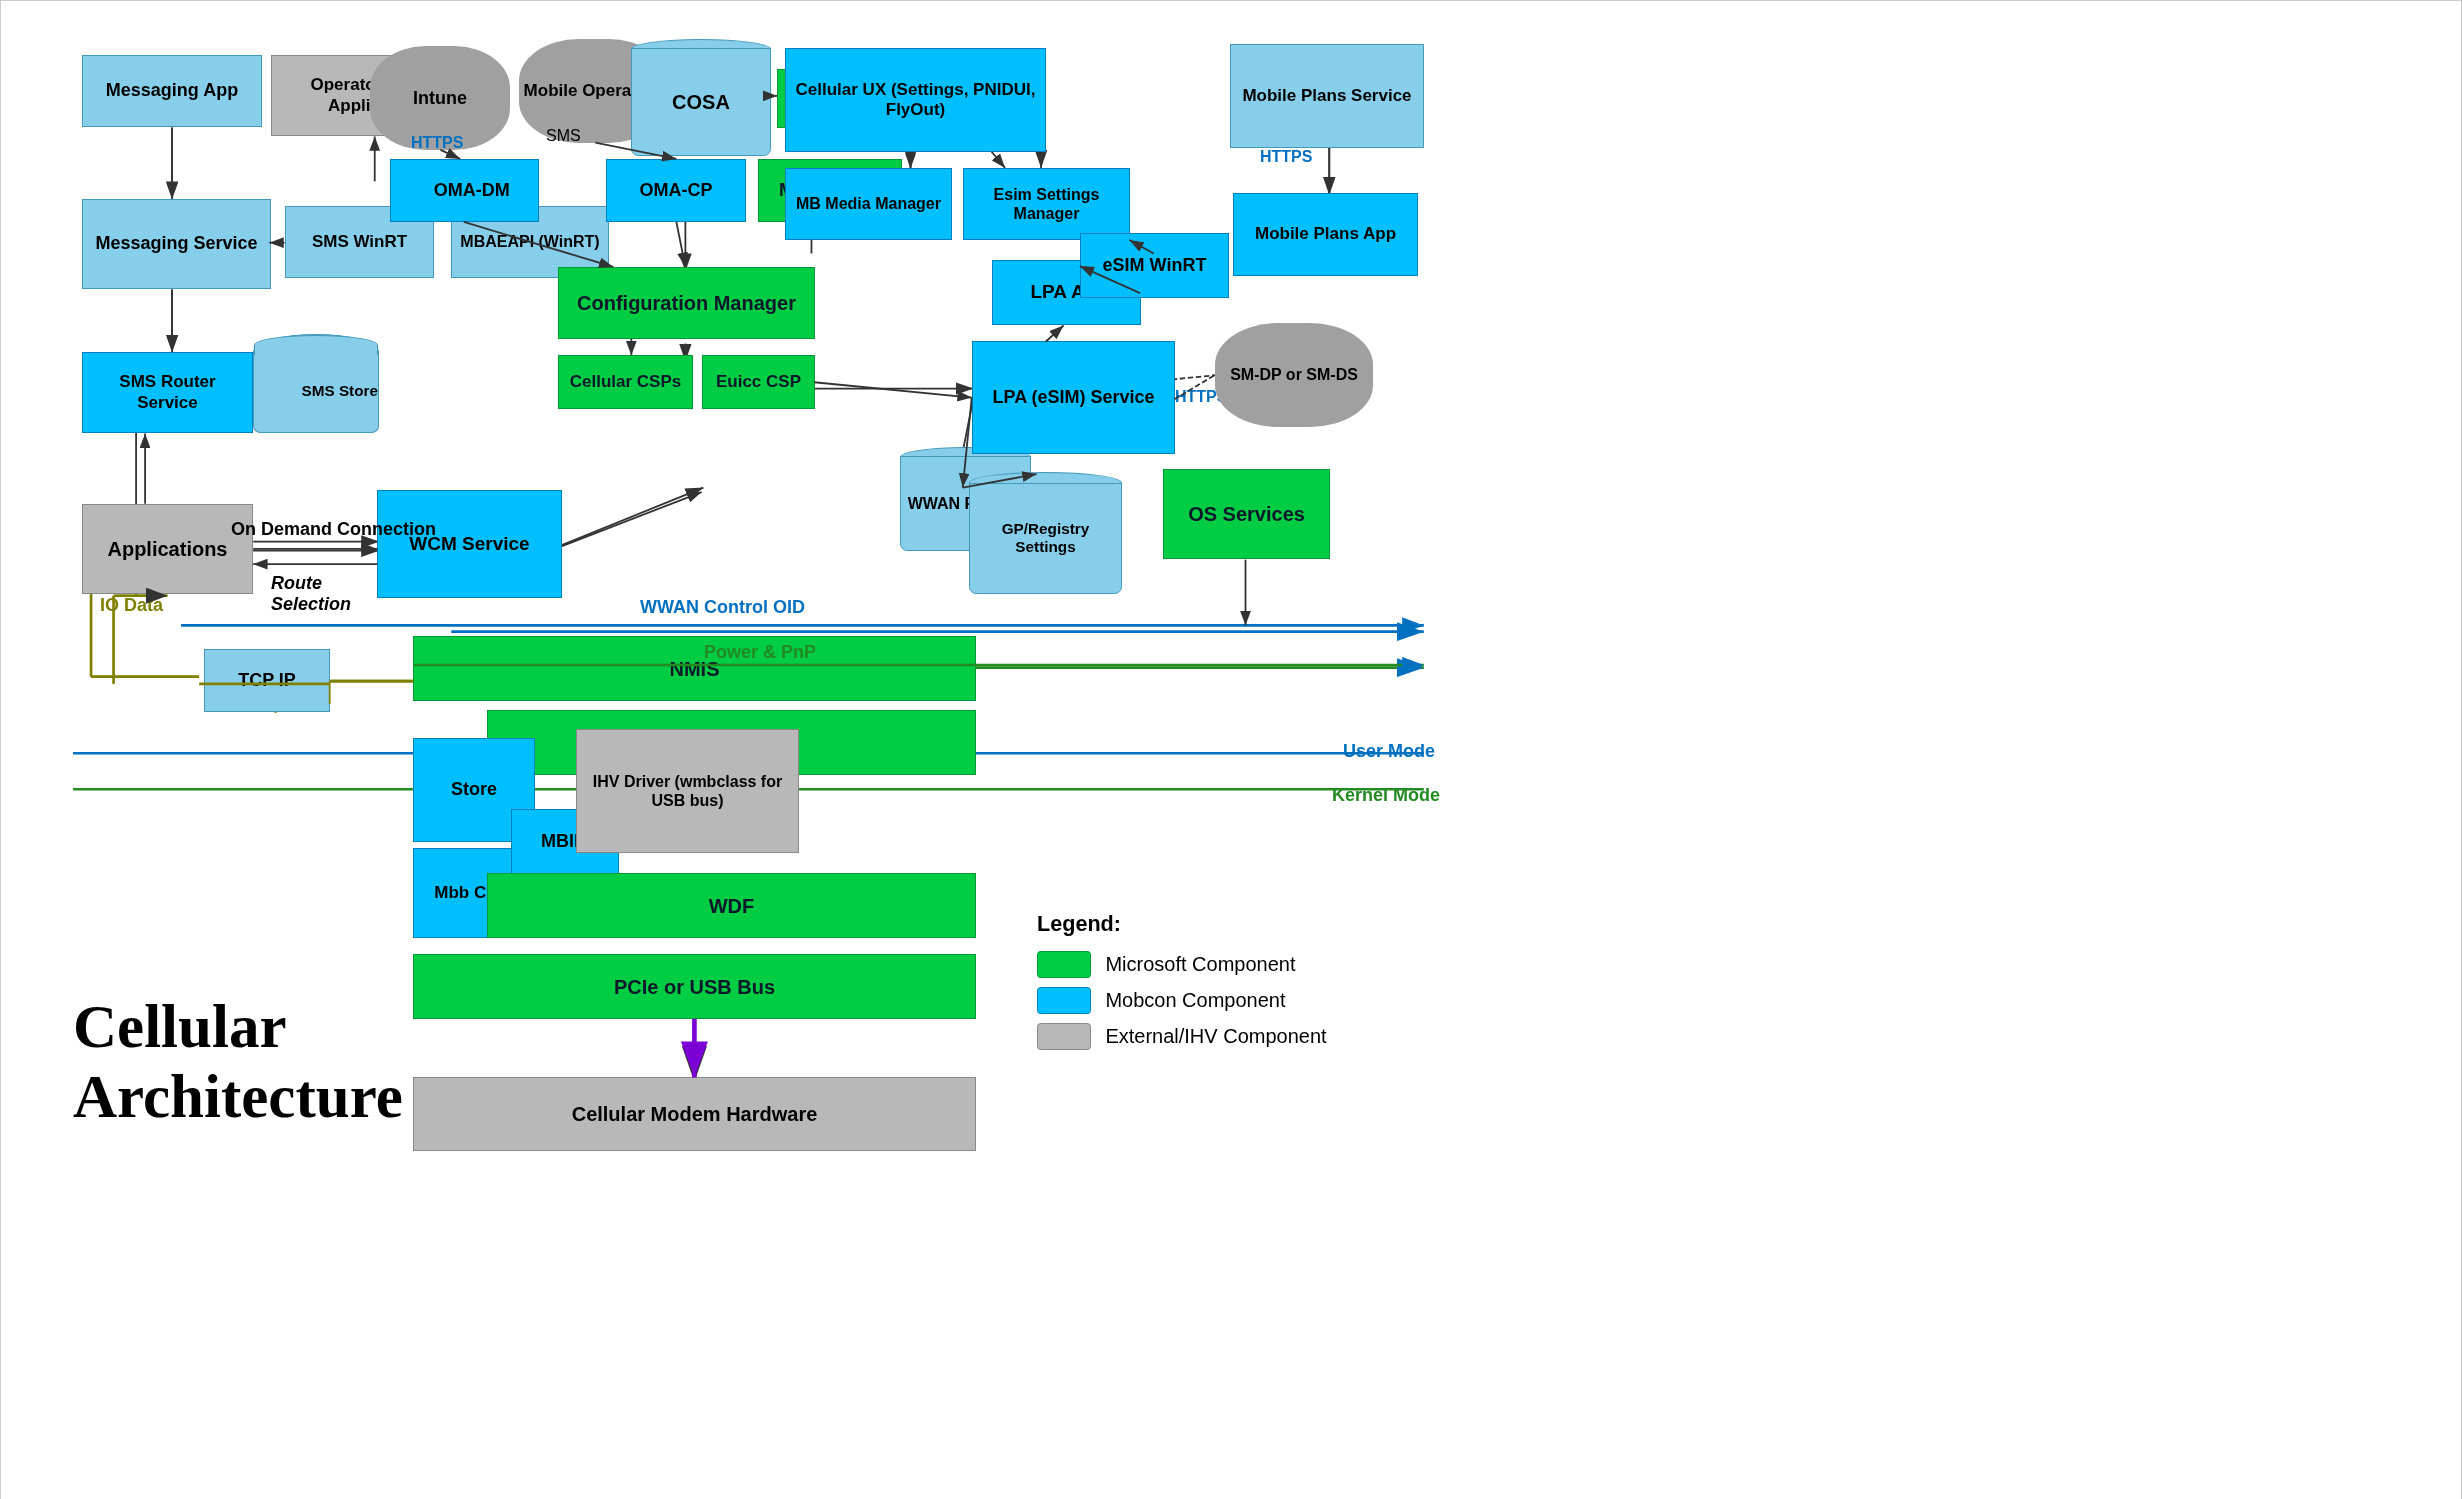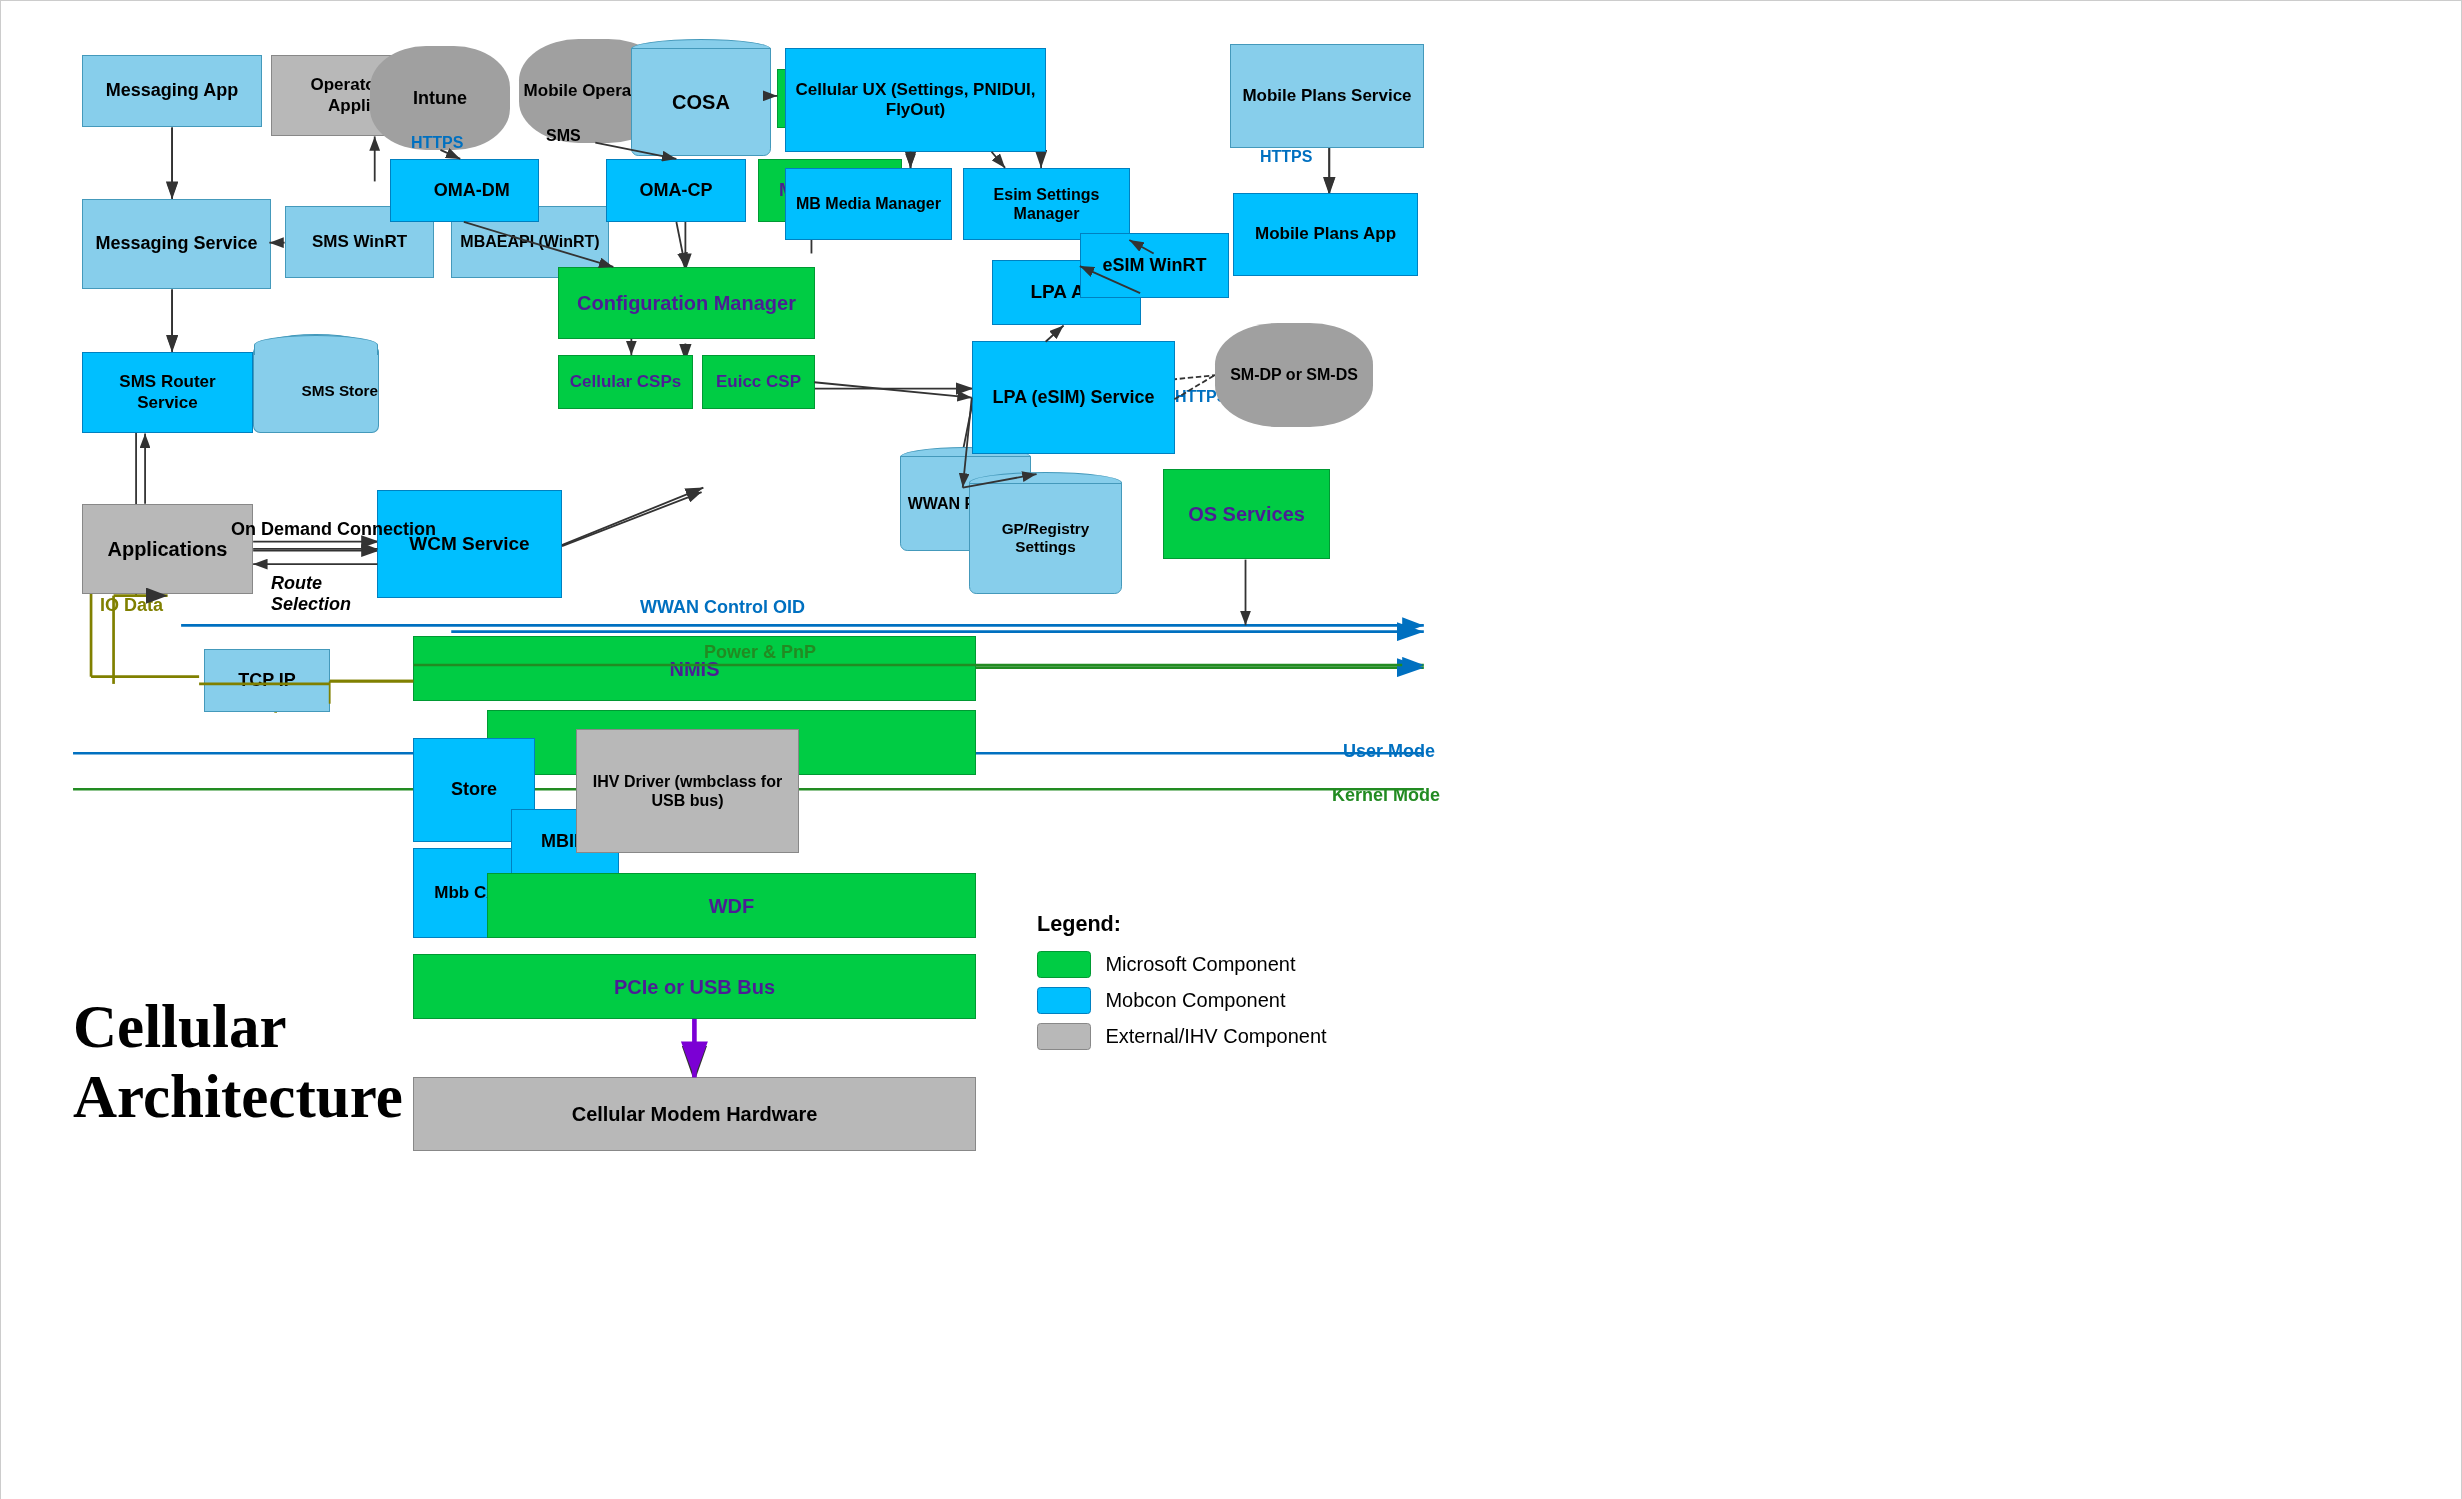--- a/index.html
+++ b/index.html
@@ -26,21 +26,21 @@
       align-items: center;
       justify-content: center;
       text-align: center;
       font-weight: bold;
       border-radius: 0;
       font-size: 20px;
       line-height: 1.2;
       padding: 5.4px;
     }
     .blue { background: #00BFFF; border: 1.8px solid #0080C0; color: #000; }
-    .green { background: #00CC44; border: 1.8px solid #009933; color: #4c1d95; }
+    .green { background: #00CC44; border: 1.8px solid #009933; color: #0f172a; }
     .gray { background: #B8B8B8; border: 1.8px solid #888; color: #000; }
     .light-blue { background: #87CEEB; border: 1.8px solid #4499BB; color: #000; }
     .cloud {
       position: absolute;
       background: #A0A0A0;
       border-radius: 50%;
       color: #000;
       font-size: 18px;
       font-weight: bold;
       display: flex;
@@ -217,21 +217,21 @@
   <div class="cloud" style="left:369px;top:45px;width:140px;height:104px;border-radius:40%;font-size:18px;">
     <span>Intune</span>
   </div>
 
   <div class="cloud" style="left:518px;top:38px;width:149px;height:104px;border-radius:40%;font-size:17px;">
     <span>Mobile Operators</span>
   </div>
 
   <div class="label-text" style="left:410px;top:133px;font-size:16px;color:#0070C0;font-weight:bold;">HTTPS</div>
 
-  <div class="label-text" style="left:545px;top:126px;font-size:16px;font-weight:bold;">SMS</div>
+  <div class="label-text" style="left:545px;top:126px;font-size:16px;font-weight:normal;">SMS</div>
 
   <div class="box blue" style="left:389px;top:158px;width:149px;height:63px;font-size:18px;padding-left:20px;">
     <span>OMA-DM</span>
   </div>
 
   <div class="box blue" style="left:605px;top:158px;width:140px;height:63px;font-size:18px;">
     <span>OMA-CP</span>
   </div>
 
   <div class="box green" style="left:757px;top:158px;width:144px;height:63px;font-size:18px;">

